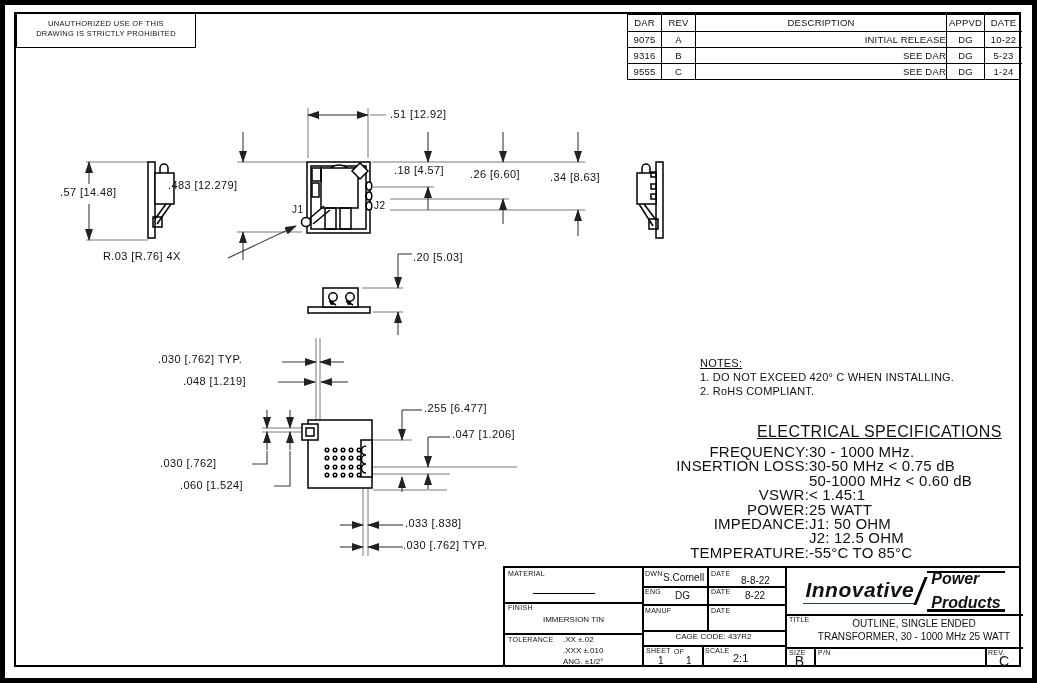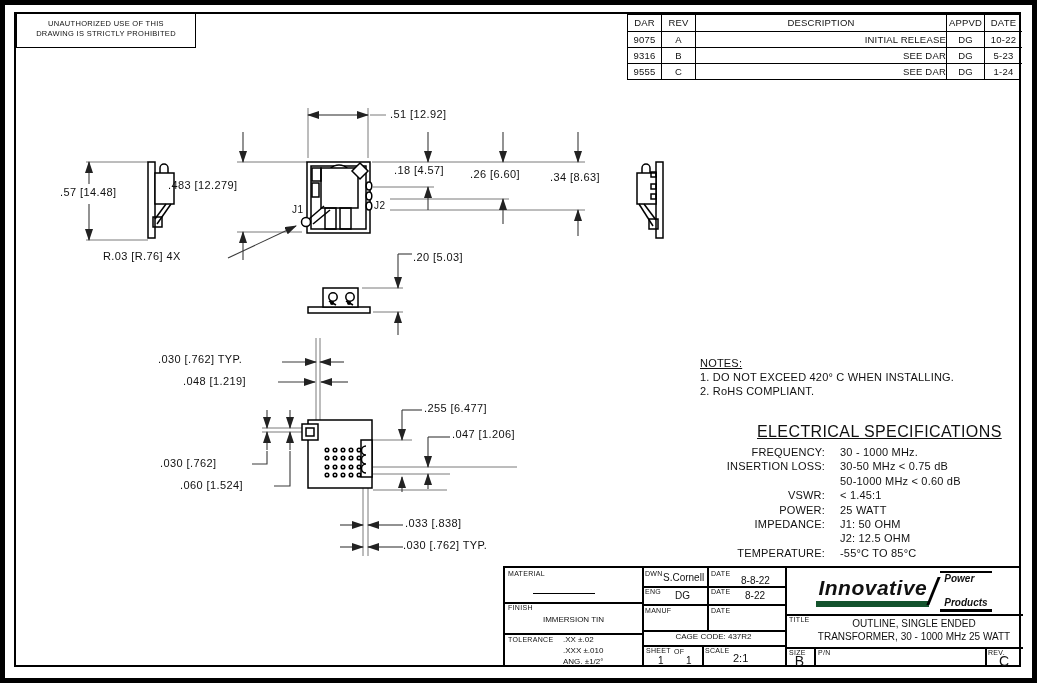--- a/index.html
+++ b/index.html
@@ -26,40 +26,40 @@
         font-size:9.5px;letter-spacing:.2px;}
   .revtable .c{height:16px;line-height:15px;box-sizing:border-box;border-top:1px solid #000;
         border-left:1px solid #000;text-align:center;overflow:hidden;}
   .revtable .c.first-row{border-top:none;}
   .revtable .c.first-col{border-left:none;}
   .revtable .c.desc{text-align:right;padding-left:6px;}
   
   .notes{position:absolute;left:700px;top:356px;font-size:11px;letter-spacing:.2px;line-height:14px;}
   .notes .hd{text-decoration:underline;}
   .spec-title{position:absolute;left:757px;top:423px;font-size:16px;letter-spacing:.4px;text-decoration:underline;}
-  .specs{position:absolute;left:652px;top:445px;display:grid;grid-template-columns:173px auto;
-        column-gap:15px;font-size:11px;letter-spacing:.2px;line-height:14.4px;}
+  .specs{position:absolute;left:636px;top:445px;display:grid;grid-template-columns:173px auto;
+        font-size:15px;letter-spacing:.2px;line-height:14.4px;}
   .specs .lab{text-align:right;}
   
   .tb{position:absolute;left:503px;top:566px;width:518px;height:101px;border:2px solid #000;
         box-sizing:border-box;background:#fff;}
   .tb .vl,.tb .hl{position:absolute;background:#000;}
   .tb .vl{width:1.5px;}
   .tb .hl{height:1.5px;}
   .tb span{position:absolute;white-space:nowrap;}
   .lbl{font-size:7px;letter-spacing:.3px;}
   .val9{font-size:10px;}
   .val8{font-size:8px;}
   .ctr{text-align:center;}
   .logo-wrap{position:absolute;left:282px;top:2px;width:234px;height:42px;display:flex;
         align-items:center;justify-content:center;}
-  .logo-main{font-style:italic;font-weight:bold;font-size:21px;border-bottom:6px solid #14532d;
+  .logo-main{font-style:italic;font-weight:bold;font-size:21px;border-bottom:1px solid #14532d;
         padding:0 2px 1px 2px;letter-spacing:.5px;}
   .logo-slash{width:3px;height:28px;background:#000;transform:skewX(-22deg);margin:0 5px 0 3px;}
-  .logo-right{display:flex;flex-direction:column;font-style:italic;font-weight:bold;font-size:10px;line-height:12px;gap:12px;}
+  .logo-right{display:flex;flex-direction:column;font-style:italic;font-weight:bold;font-size:16px;line-height:12px;gap:12px;}
   .logo-right .top{border-top:2px solid #000;padding:0 4px;}
   .logo-right .bot{border-bottom:3px solid #000;padding:0 4px;}
 </style>
 </head>
 <body>
 
 <div class="page">
   <div class="inner-border"></div>
   <div class="outer-border"></div>
 

